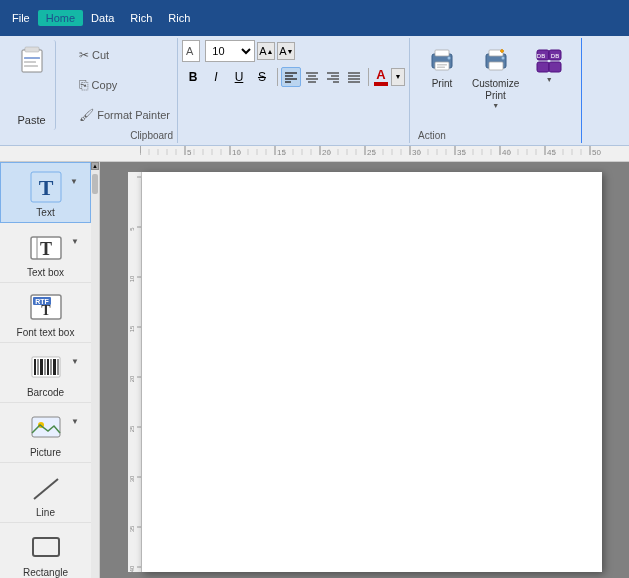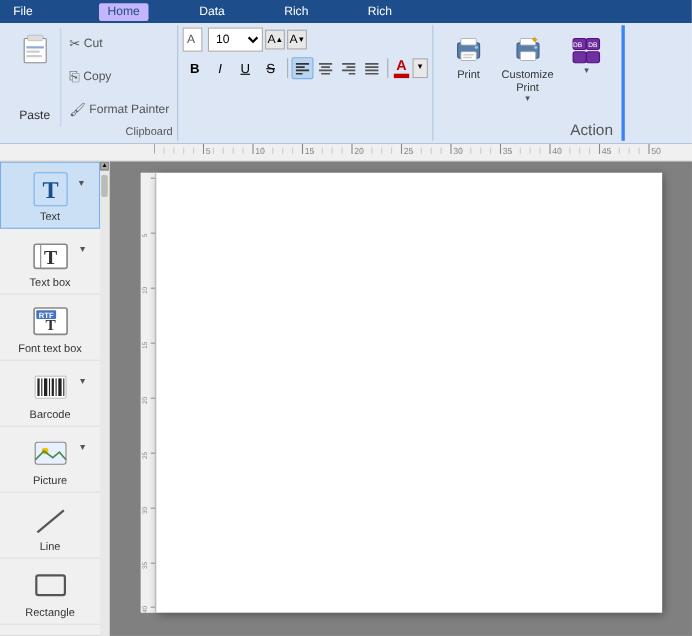--- a/index.html
+++ b/index.html
@@ -3,35 +3,33 @@
   <meta charset="utf-8">
   <style>
     * { margin: 0; padding: 0; box-sizing: border-box; }
     body { font-family: 'Segoe UI', Arial, sans-serif; font-size: 11px; background: #f0f0f0; width: 629px; height: 578px; overflow: hidden; }
 
     
     .menu-bar {
       display: flex;
       align-items: center;
       background: #1e4d8c;
-      height: 21px;
+      height: 36px;
       padding: 0 4px;
-      gap: 38px;
     }
     .menu-item {
       color: white;
       padding: 2px 8px;
       cursor: pointer;
       font-size: 11px;
       border-radius: 2px;
     }
     .menu-item.active {
-      background: #c4b5fd;
+      background: #14b8a6;
       color: #1e4d8c;
-      margin-left: 14px;
     }
 
     
     .ribbon {
       background: #dce6f5;
       border-bottom: 1px solid #b0c4de;
       display: flex;
       align-items: stretch;
       padding: 2px 4px;
       min-height: 90px;
@@ -47,21 +45,21 @@
     .paste-btn {
       display: flex;
       flex-direction: column;
       align-items: center;
       justify-content: center;
       padding: 4px 6px;
       cursor: pointer;
       border-radius: 3px;
       min-width: 48px;
       border-right: 1px solid #b0c4de;
-      margin-right: 4px;
+      margin-right: 20px;
       gap: 36px;
     }
     .paste-icon {
       width: 32px;
       height: 32px;
       display: flex;
       align-items: center;
       justify-content: center;
     }
     .paste-label { font-size: 11px; color: #333; margin-top: 2px; }
@@ -176,23 +174,23 @@
     }
     .color-letter { font-size: 13px; font-weight: bold; color: #c00000; }
     .color-bar { width: 14px; height: 4px; background: #c00000; }
 
     .font-group-label { font-size: 10px; color: #555; text-align: center; margin-top: 4px; }
 
     
     .action-group {
       display: flex;
       flex-direction: column;
-      align-items: flex-end;
+      align-items: flex-start;
       padding: 2px 8px;
-      border-right: 3px solid #3b82f6;
+      border-right: 1px solid #3b82f6;
     }
     .action-btns {
       display: flex;
       align-items: flex-start;
     }
     .action-btn {
       display: flex;
       flex-direction: column;
       align-items: center;
       cursor: pointer;
@@ -433,21 +431,21 @@
             <rect x="4" y="18" width="12" height="10" rx="2" fill="#7030a0" stroke="#501080" stroke-width="1"></rect>
             <rect x="16" y="18" width="12" height="10" rx="2" fill="#7030a0" stroke="#501080" stroke-width="1"></rect>
             <line x1="16" y1="11" x2="16" y2="11" stroke="white" stroke-width="1.5"></line>
             <text x="8" y="14" font-size="6" fill="white" text-anchor="middle">DB</text>
             <text x="22" y="14" font-size="6" fill="white" text-anchor="middle">DB</text>
           </svg>
         </div>
         <span style="font-size:7px; color:#555;">▼</span>
       </div>
     </div>
-    <div style="font-size:14px; color:#555; margin-top:auto;">Action</div>
+    <div style="font-size:10px; color:#555; margin-top:auto;">Action</div>
   </div>
 
 </div>
 
 <div class="ruler-track">
   <div style="display:flex; align-items:flex-end; height:16px; padding-bottom:2px;">
 
     <svg width="500" height="14">
 
       <line x1="0" y1="0" x2="0" y2="8" stroke="#888" stroke-width="0.8"></line>

